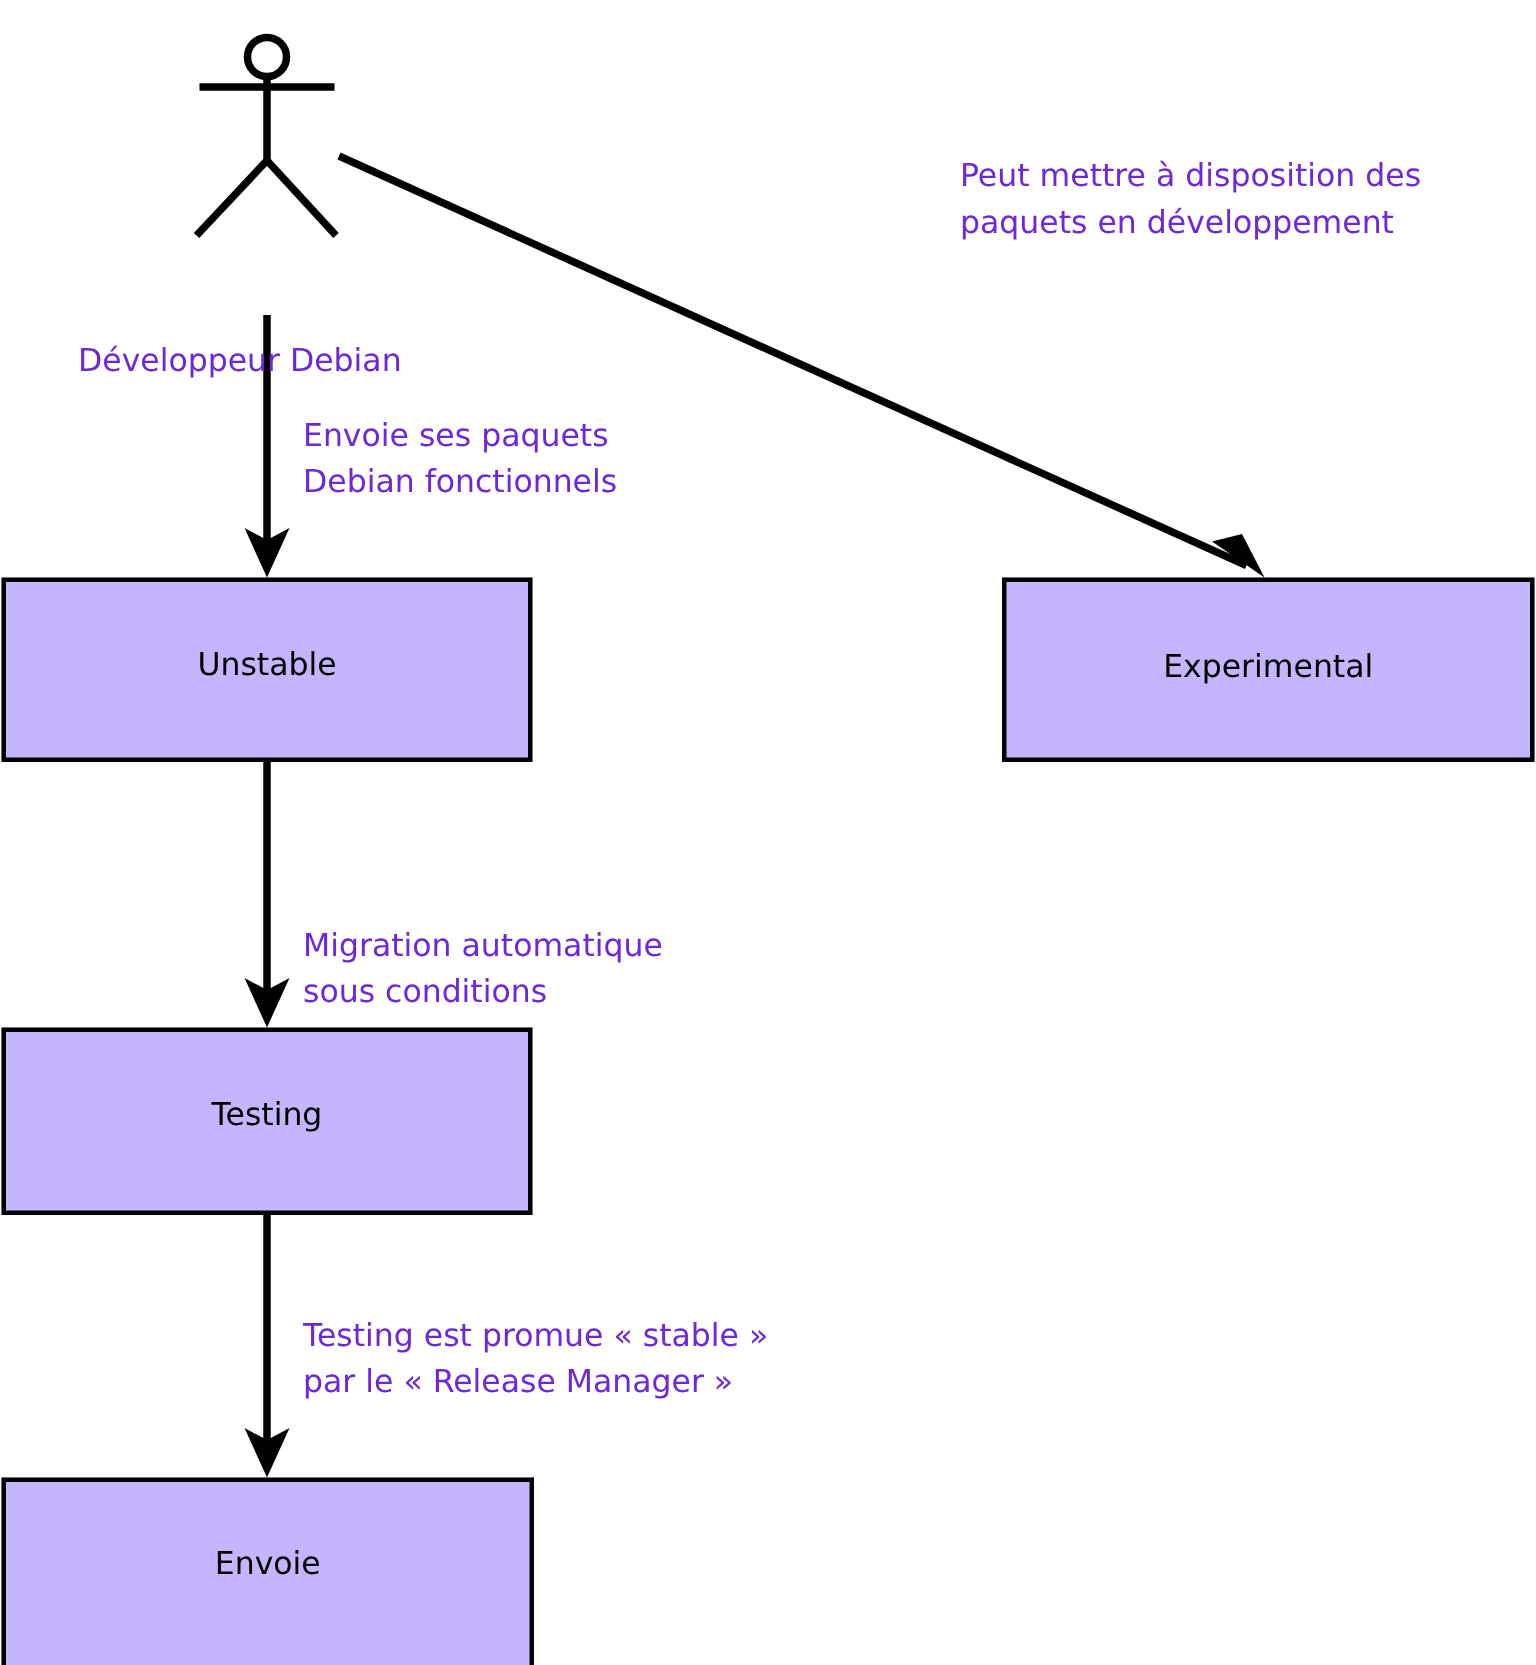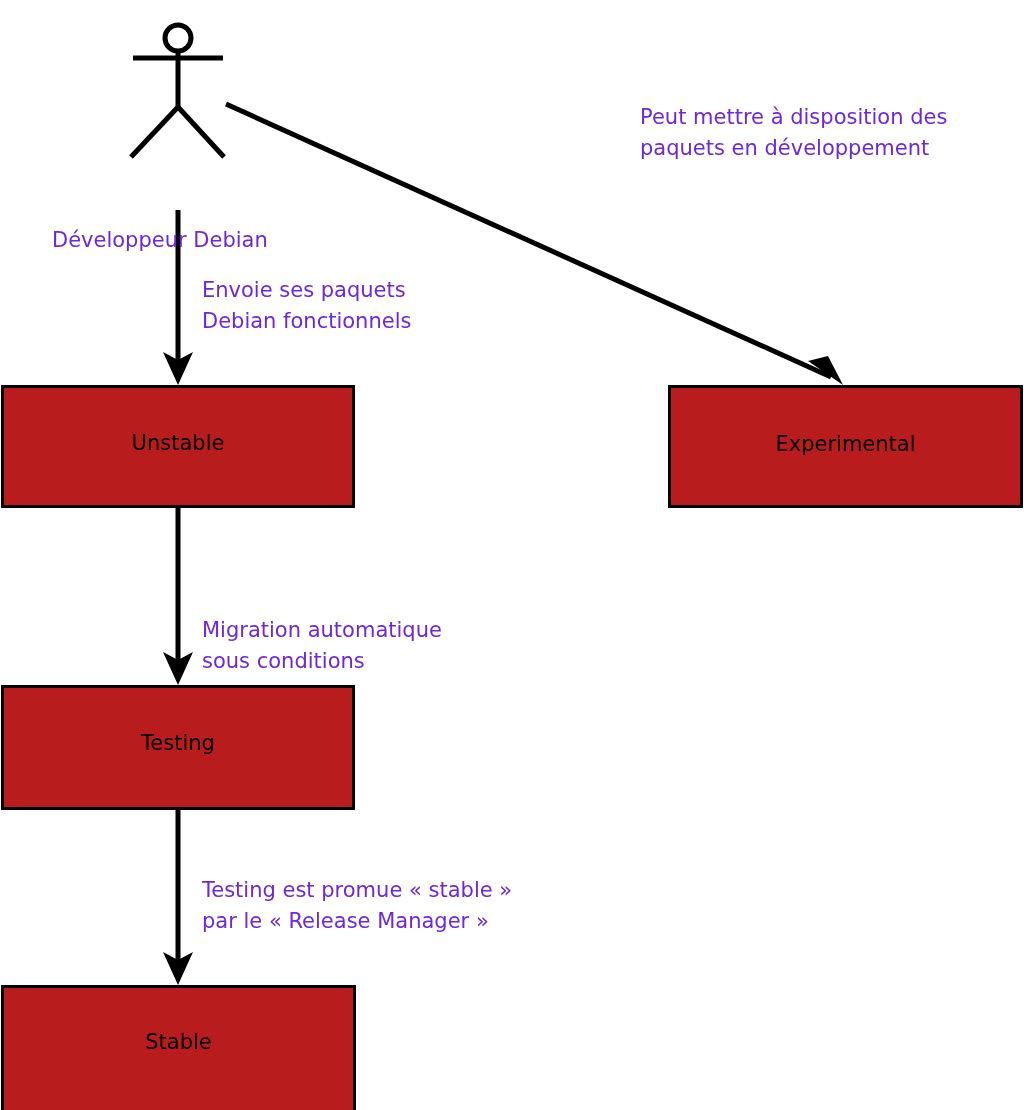--- a/index.html
+++ b/index.html
@@ -26,21 +26,21 @@
     width: 1024px;
     height: 1110px;
     display: block;
   }
 
   
   .node {
     position: absolute;
     box-sizing: border-box;
     border: 3px solid #000000;
-    background: #b91c1c;
+    background: #c4b5fd;
     display: flex;
     align-items: center;
     justify-content: center;
   }
   .node-label {
     font-size: 21px;
     color: #000000;
     line-height: 1;
     white-space: nowrap;
   }
@@ -160,16 +160,16 @@
 
   <div class="node" id="node-experimental">
     <span class="node-label">Experimental</span>
   </div>
 
   <div class="node" id="node-testing">
     <span class="node-label">Testing</span>
   </div>
 
   <div class="node" id="node-stable">
-    <span class="node-label">Stable</span>
+    <span class="node-label">Envoie</span>
   </div>
 
 </div>
 
 </body></html>

